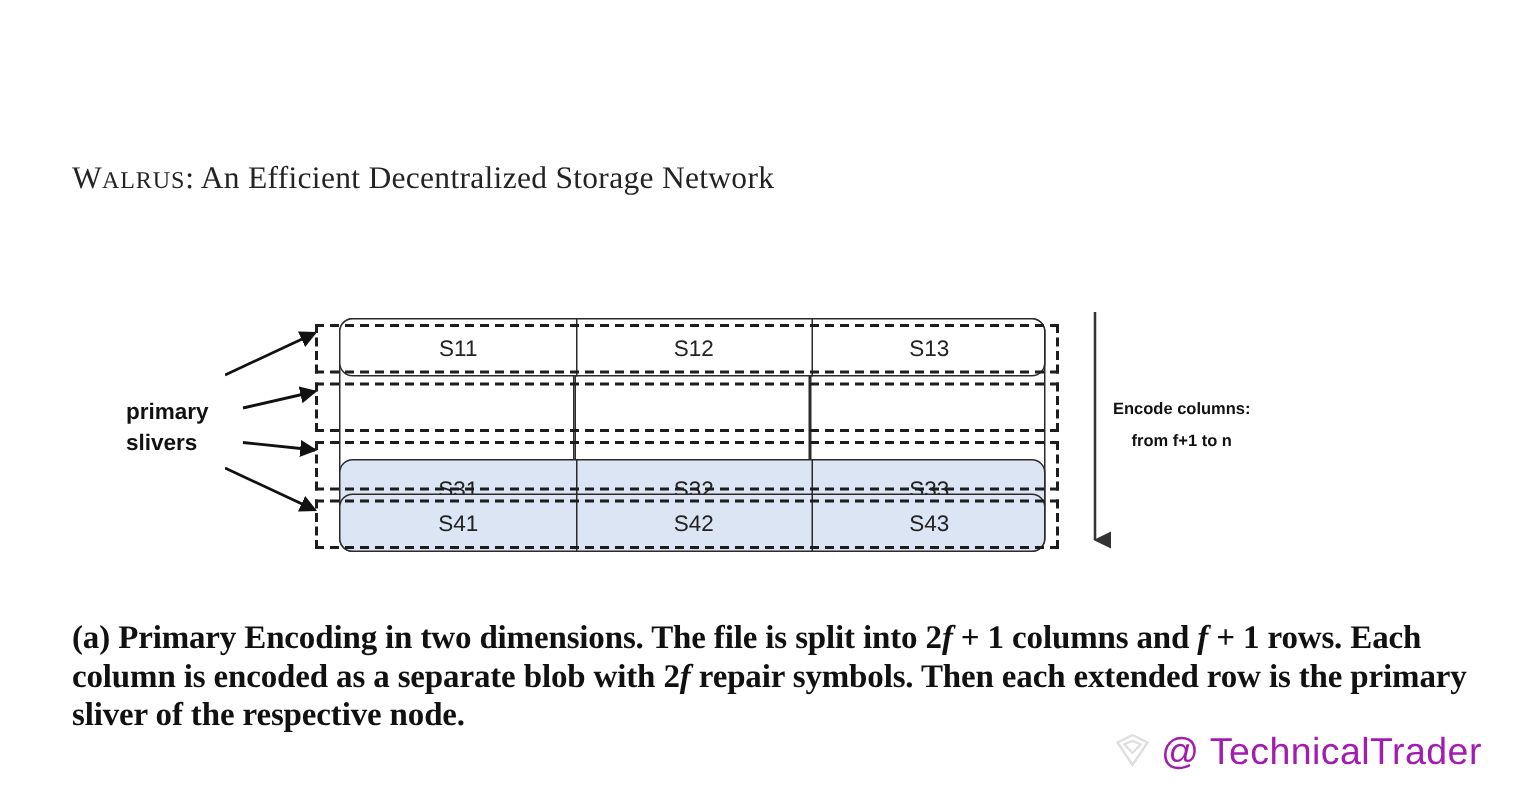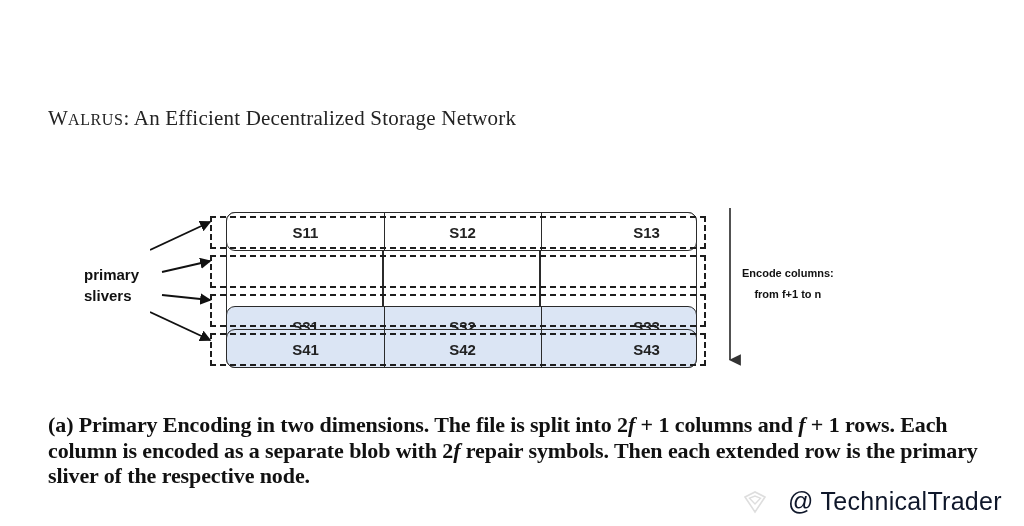--- a/index.html
+++ b/index.html
@@ -46,21 +46,20 @@
   }
 
   
 
   .grid-solid {
     position: absolute;
     left: 226px;
     top: 212px;
     width: 471px;
     height: 156px;
-    font-weight: bold;
   }
   .col {
     position: absolute;
     top: 0;
     width: 157px;
     height: 156px;
     box-sizing: border-box;
     border: 1.3px solid #2b2b2b;
     border-radius: 9px;
     background: transparent;
@@ -101,21 +100,21 @@
     height: 39px;
     width: 157px;
     line-height: 39px;
     text-align: center;
     font-family: "Liberation Sans", sans-serif;
     font-size: 15px;
     color: #222222;
   }
   .cl-0 { left: 0px; }
   .cl-1 { left: 157px; }
-  .cl-2 { left: 304px; padding-left: 37px; }
+  .cl-2 { left: 314px; }
 
   
   .dashed-rows {
     position: absolute;
     left: 210px;
     top: 214px;
     width: 496px;
     height: 155px;
   }
   .dashrow {
@@ -193,23 +192,23 @@
     font-weight: bold;
   }
   .caption .mathnum { font-style: normal; }
 
   
   .watermark {
     position: absolute;
     left: 742px;
     top: 487px;
     display: flex;
-    align-items: center;
-    gap: 20px;
-    color: #0f172a;
+    align-items: flex-start;
+    gap: 6px;
+    color: #a21caf;
     font-family: "Liberation Sans", sans-serif;
     font-size: 25px;
     letter-spacing: 0.3px;
     white-space: nowrap;
     pointer-events: none;
   }
   .watermark .wm-logo { display: block; line-height: 0; }
 </style>
 </head>
 <body>

